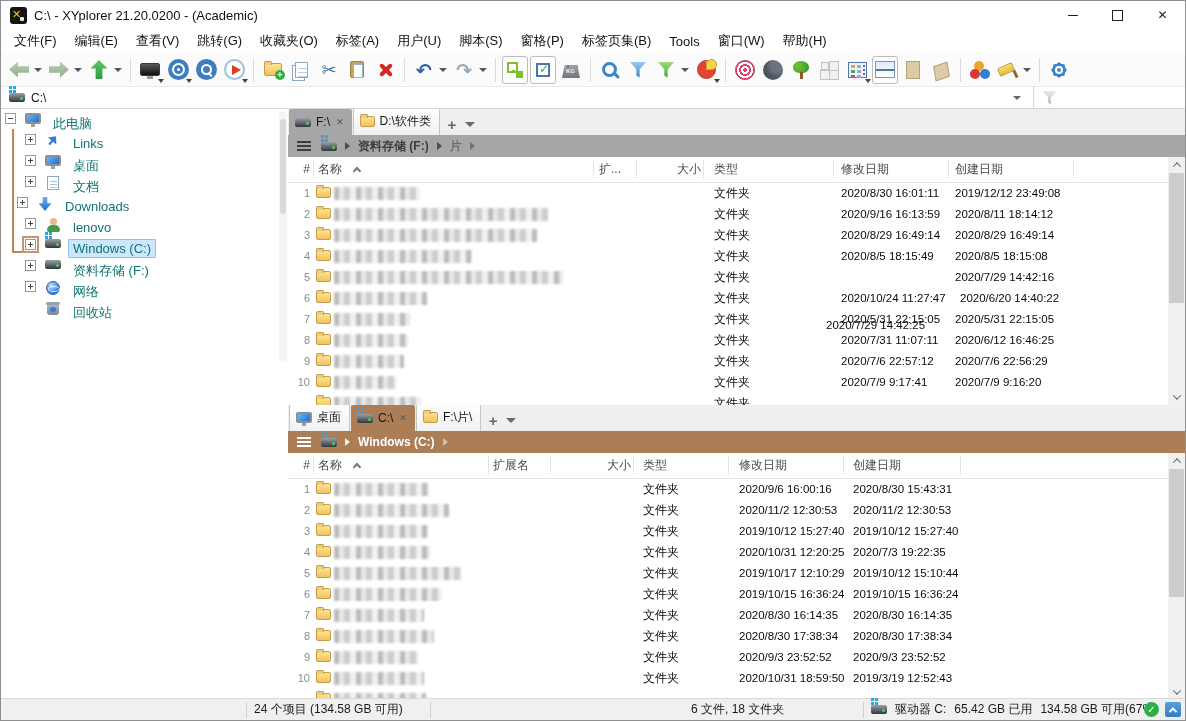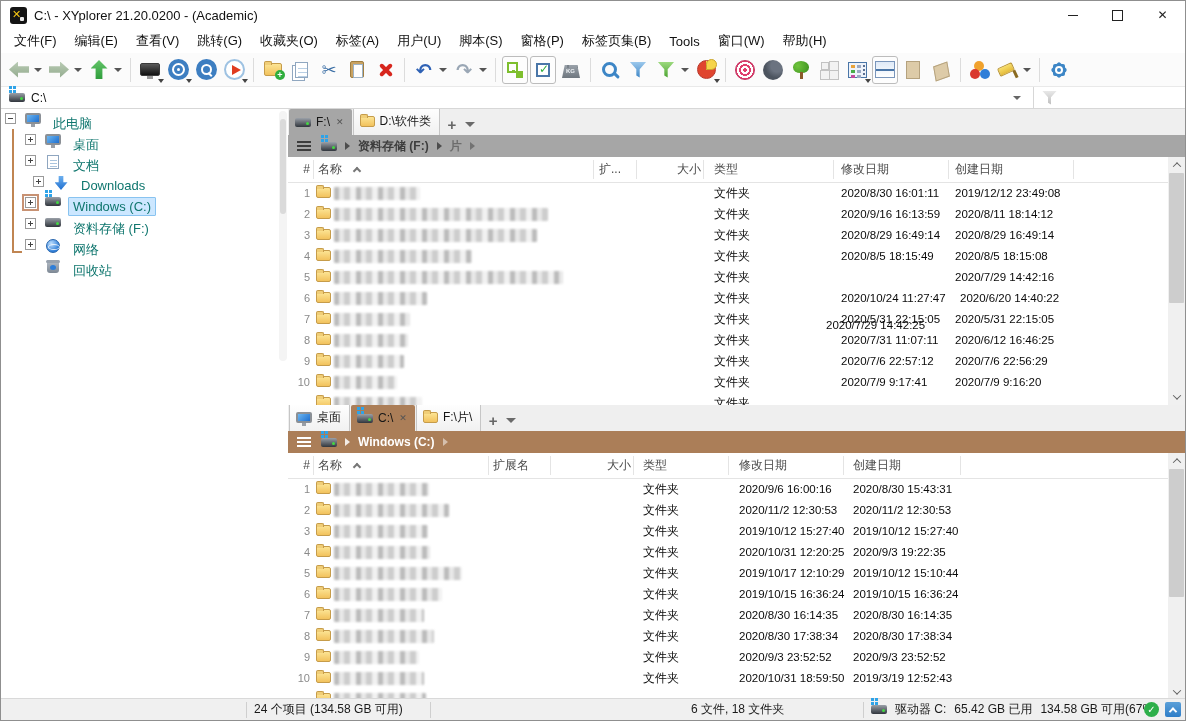--- a/index.html
+++ b/index.html
@@ -356,37 +356,51 @@
           <div class="tree-row" style="padding-left: 4px;">
             <div class="expander"></div>
             <div class="tree-icon">
               <div class="ic-monitor"></div>
             </div>
             <div class="tree-label">此电脑</div>
           </div>
           <div class="tree-row" style="padding-left: 24px;">
             <div class="expander plus"></div>
             <div class="tree-icon">
-              <div class="ic-monitor"></div>
-            </div>
-            <div class="tree-label">桌面</div>
+              <div class="ic-link"></div>
+            </div>
+            <div class="tree-label">Links</div>
           </div>
           <div class="tree-row" style="padding-left: 24px;">
             <div class="expander plus"></div>
             <div class="tree-icon">
+              <div class="ic-monitor"></div>
+            </div>
+            <div class="tree-label">桌面</div>
+          </div>
+          <div class="tree-row" style="padding-left: 24px;">
+            <div class="expander plus"></div>
+            <div class="tree-icon">
               <div class="ic-doc"></div>
             </div>
             <div class="tree-label">文档</div>
           </div>
-          <div class="tree-row" style="padding-left: 32px;">
+          <div class="tree-row" style="padding-left: 16px;">
             <div class="expander plus"></div>
             <div class="tree-icon">
               <div class="ic-down"></div>
             </div>
             <div class="tree-label">Downloads</div>
+          </div>
+          <div class="tree-row" style="padding-left: 24px;">
+            <div class="expander plus"></div>
+            <div class="tree-icon">
+              <div class="ic-user"></div>
+            </div>
+            <div class="tree-label">lenovo</div>
           </div>
           <div class="tree-row" style="padding-left: 24px;">
             <div class="expander plus hl"></div>
             <div class="tree-icon">
               <div class="ic-drive win"></div>
             </div>
             <div class="tree-label sel">Windows (C:)</div>
           </div>
           <div class="tree-row" style="padding-left: 24px;">
             <div class="expander plus"></div>
@@ -661,21 +675,21 @@
               <div class="cell date" style="left: 565px;">2019/10/12 15:27:40</div>
             </div>
             <div class="lrow">
               <div class="cell num" style="left: 2px; width: 20px;">4</div>
               <div class="rowicon" style="left: 28px;">
                 <div class="ic-folder"></div>
               </div>
               <div class="blurname" style="left: 46px; width: 96px;"></div>
               <div class="cell" style="left: 355px;">文件夹</div>
               <div class="cell date" style="left: 451px;">2020/10/31 12:20:25</div>
-              <div class="cell date" style="left: 565px;">2020/9/3 19:22:35</div>
+              <div class="cell date" style="left: 565px;">2020/7/3 19:22:35</div>
             </div>
             <div class="lrow">
               <div class="cell num" style="left: 2px; width: 20px;">5</div>
               <div class="rowicon" style="left: 28px;">
                 <div class="ic-folder"></div>
               </div>
               <div class="blurname" style="left: 46px; width: 128px;"></div>
               <div class="cell" style="left: 355px;">文件夹</div>
               <div class="cell date" style="left: 451px;">2019/10/17 12:10:29</div>
               <div class="cell date" style="left: 565px;">2019/10/12 15:10:44</div>

